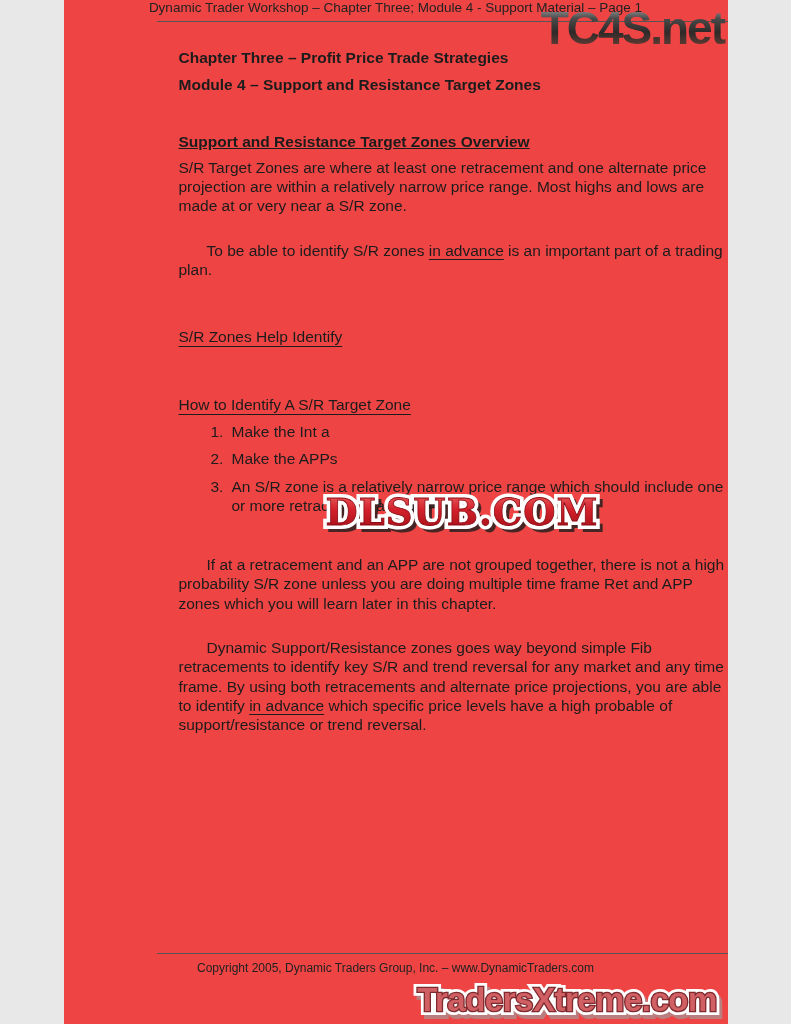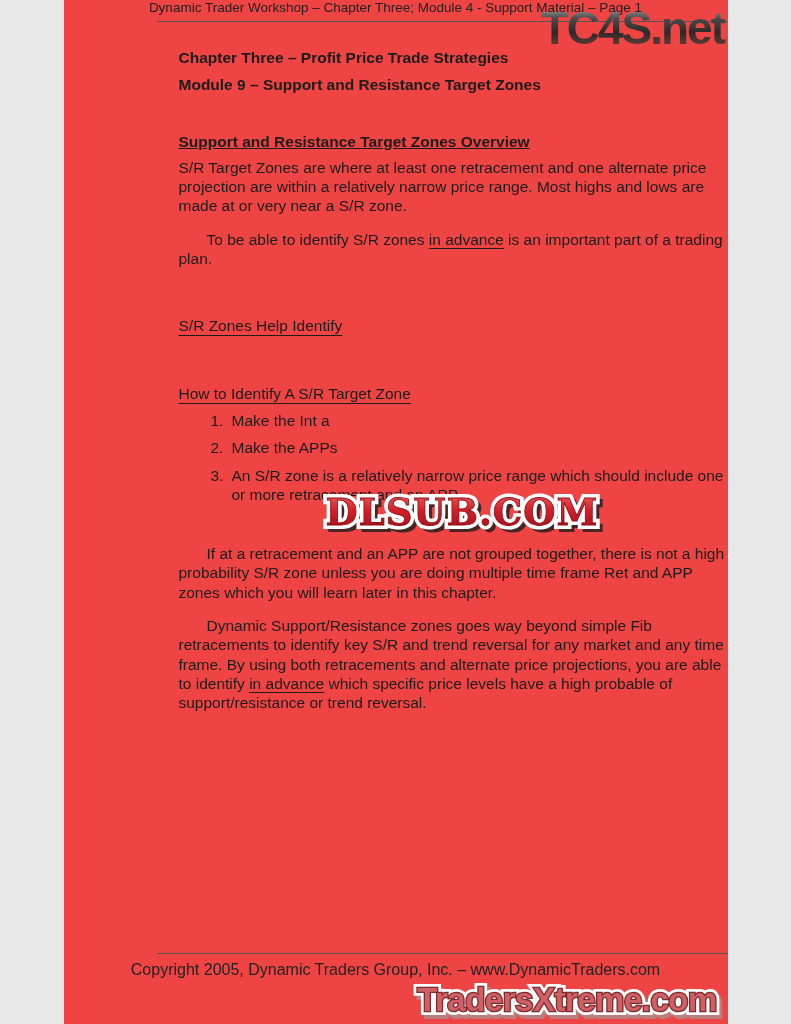--- a/index.html
+++ b/index.html
@@ -38,21 +38,21 @@
   .content {
     margin-left: 115px;
     width: 549px;
     font-size: 15.5px;
     line-height: 19.3px;
   }
   .title-chapter { margin-top: 26px; font-weight: bold; }
   .title-module  { margin-top: 8px;  font-weight: bold; }
   .overview-heading { margin-top: 37px; font-weight: bold; text-decoration: underline; }
   .para { margin-top: 7px; }
-  .para-indent { margin-top: 14px; text-indent: 28px; }
+  .para-indent { margin-top: 25px; text-indent: 28px; }
   .u { text-decoration: underline; text-underline-offset: 3px; }
   .section-heading {
     margin-top: 48px;
     text-decoration: underline;
     text-underline-offset: 4px;
   }
   .plain-list { margin-top: 1px; }
   .plain-list .pl-item { margin: 8px 0 0 13px; }
   .num-list { margin-top: 1px; }
   .num-item { display: flex; margin: 8px 0 0 32px; }
@@ -75,21 +75,21 @@
     border: 0;
     border-top: 1.4px solid #555;
     margin: 0;
   }
   .copyright {
     position: absolute;
     left: 0;
     top: 961px;
     width: 100%;
     text-align: center;
-    font-size: 16px;
+    font-size: 12px;
     color: #222;
   }
   .tx-logo {
     position: absolute;
     right: 0px;
     top: 980px;
     width: 318px;
     height: 44px;
   }
 </style>
@@ -110,21 +110,21 @@
     </defs>
     <text x="198" y="42" text-anchor="end" font-family="Liberation Sans, sans-serif" font-size="46" font-weight="bold" letter-spacing="-2" fill="url(#tcgrad)">TC4S.net</text>
   </svg>
 
   <div class="header-text">Dynamic Trader Workshop – Chapter Three; Module 4 - Support Material – Page 1</div>
   <hr class="rule">
 
   <div class="content">
 
     <div class="title-chapter">Chapter Three – Profit Price Trade Strategies</div>
-    <div class="title-module">Module 9 – Support and Resistance Target Zones</div>
+    <div class="title-module">Module 4 – Support and Resistance Target Zones</div>
 
     <div class="overview-heading">Support and Resistance Target Zones Overview</div>
     <p class="para">S/R Target Zones are where at least one retracement and one alternate price projection are within a relatively narrow price range. Most highs and lows are made at or very near a S/R zone.</p>
     <p class="para-indent"><span>To be able to identify S/R zones </span><span class="u">in advance</span><span> is an important part of a trading plan.</span></p>
 
     <div class="section-heading">S/R Zones Help Identify</div>
     <div class="plain-list">
     </div>
 
     <div class="section-heading">How to Identify A S/R Target Zone</div>

